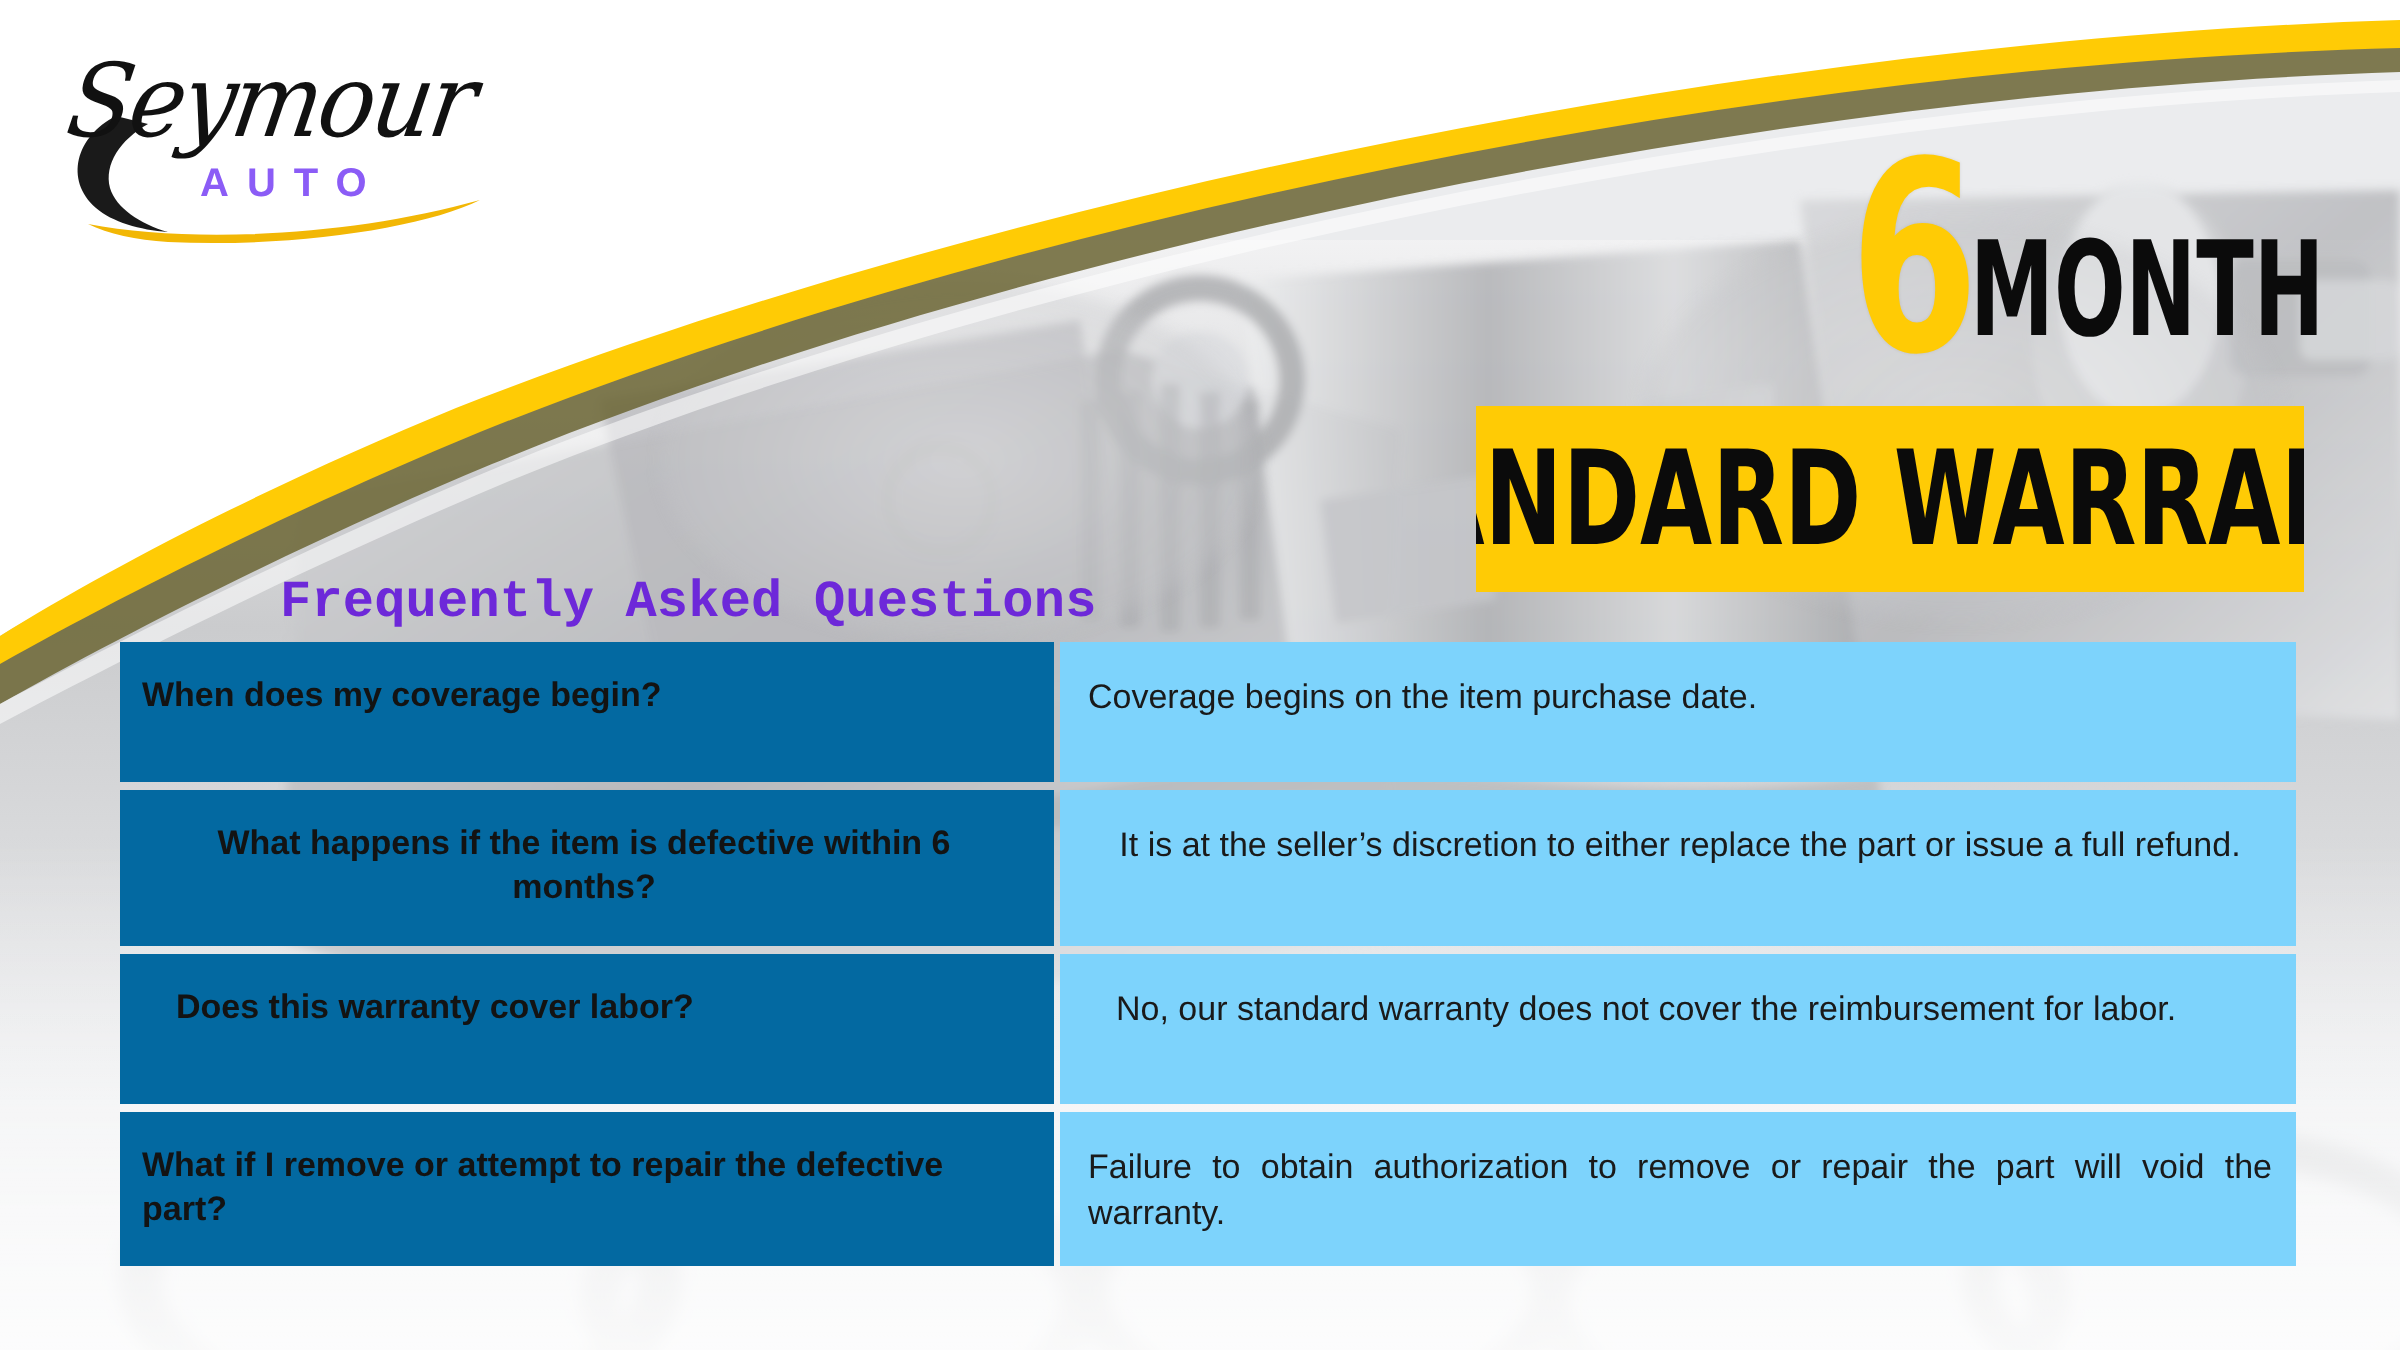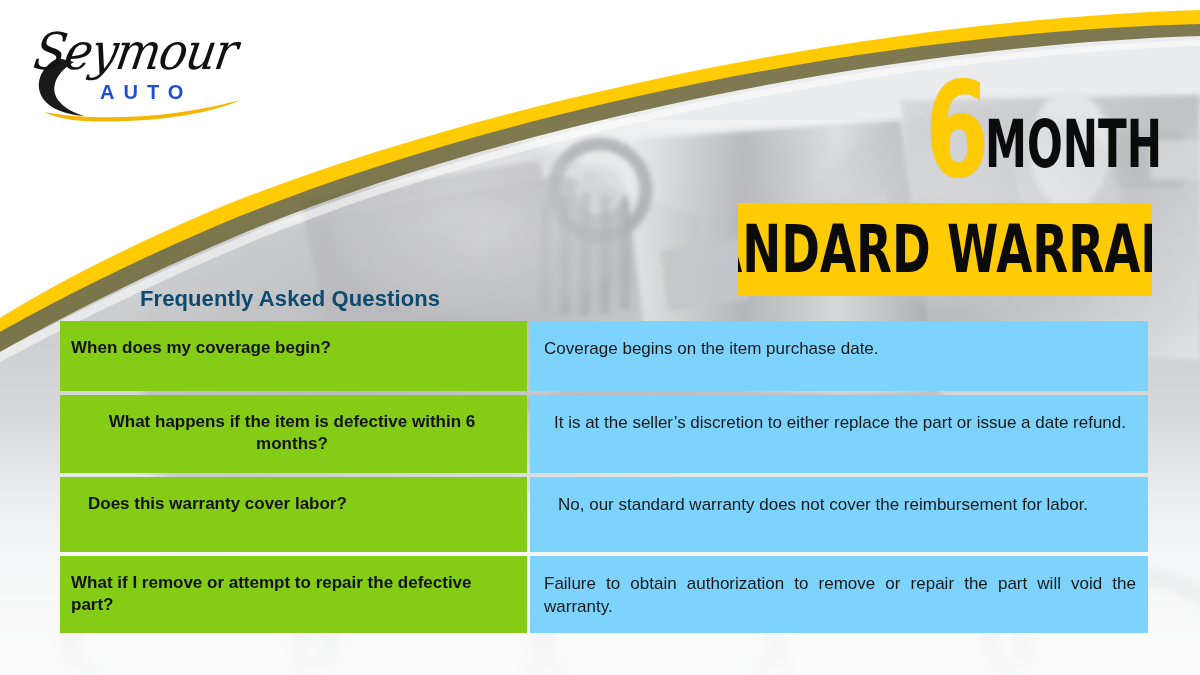--- a/index.html
+++ b/index.html
@@ -72,21 +72,21 @@
     transform-origin: left bottom;
     white-space: nowrap;
   }
   .logo-auto {
     position: absolute;
     left: 74px;
     top: 57px;
     font-family: "Liberation Sans", sans-serif;
     font-size: 20px;
     font-weight: 700;
-    color: #1d4ed8;
+    color: #8b5cf6;
     letter-spacing: 9px;
     white-space: nowrap;
   }
   .logo-swoosh { position: absolute; left: 0; top: 0; width: 260px; height: 104px; }
 
   
   .headline {
     position: absolute;
     left: 925px;
     top: 78px;
@@ -145,24 +145,24 @@
     white-space: nowrap;
     line-height: 1;
   }
 
   
   .faq-heading {
     position: absolute;
     left: 140px;
     top: 286px;
     z-index: 6;
-    font-family: Liberation Sans, sans-serif;
-    font-size: 22px;
-    font-weight: 700;
-    color: #0c4a6e;
+    font-family: Liberation Mono, monospace;
+    font-size: 26px;
+    font-weight: 700;
+    color: #6d28d9;
     letter-spacing: 0.1px;
     white-space: nowrap;
   }
 
   
   .faq-table {
     position: absolute;
     left: 60px;
     top: 321px;
     width: 1088px;
@@ -171,21 +171,21 @@
   .faq-row {
     display: flex;
     width: 100%;
     margin-bottom: 4px;
   }
   .faq-row:last-child { margin-bottom: 0; }
 
   .faq-q {
     flex: 0 0 467px;
     width: 467px;
-    background: #84cc16;
+    background: #0369a1;
     padding: 16px 14px 14px 11px;
     font-family: "Liberation Sans", sans-serif;
     font-size: 17px;
     font-weight: 700;
     color: #131313;
     line-height: 1.30;
   }
   .faq-a {
     flex: 1 1 auto;
     background: #7dd3fc;
@@ -328,21 +328,21 @@
 
   <div class="faq-table">
 
     <div class="faq-row row-h1">
       <div class="faq-q">When does my coverage begin?</div>
       <div class="faq-a">Coverage begins on the item purchase date.</div>
     </div>
 
     <div class="faq-row row-h2">
       <div class="faq-q">What happens if the item is defective within 6 months?</div>
-      <div class="faq-a">It is at the seller’s discretion to either replace the part or issue a date refund.</div>
+      <div class="faq-a">It is at the seller’s discretion to either replace the part or issue a full refund.</div>
     </div>
 
     <div class="faq-row row-h3">
       <div class="faq-q">Does this warranty cover labor?</div>
       <div class="faq-a">No, our standard warranty does not cover the reimbursement for labor.</div>
     </div>
 
     <div class="faq-row row-h4">
       <div class="faq-q">What if I remove or attempt to repair the defective part?</div>
       <div class="faq-a">Failure to obtain authorization to remove or repair the part will void the warranty.</div>

